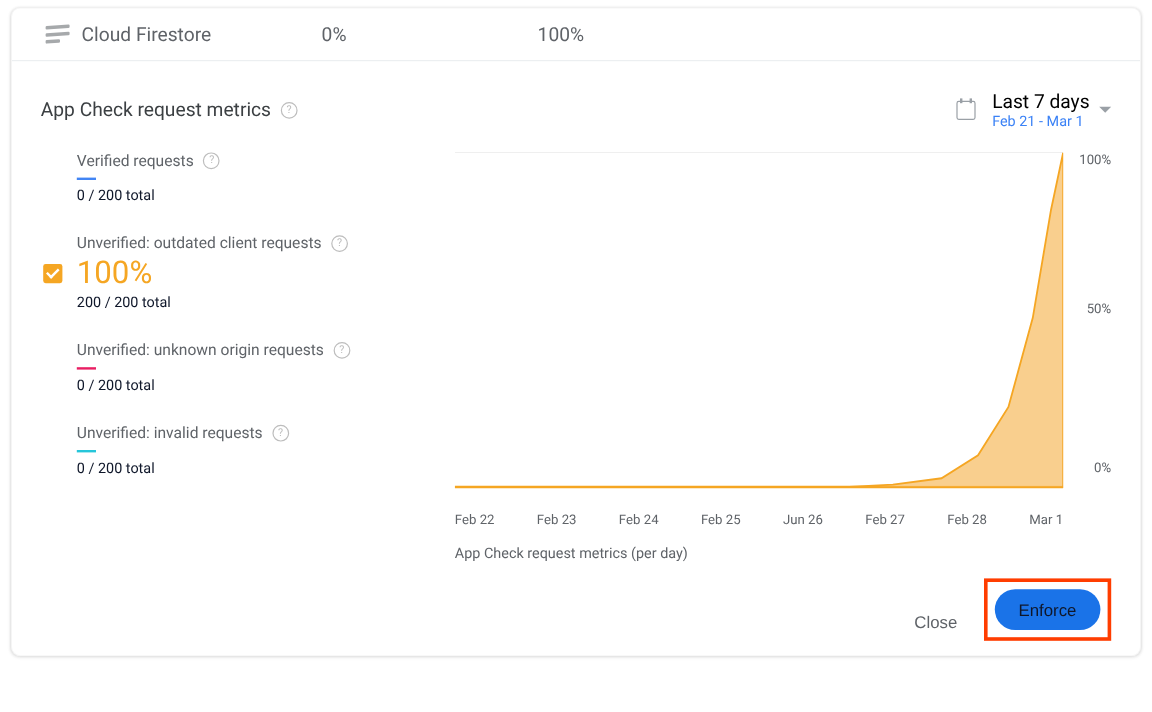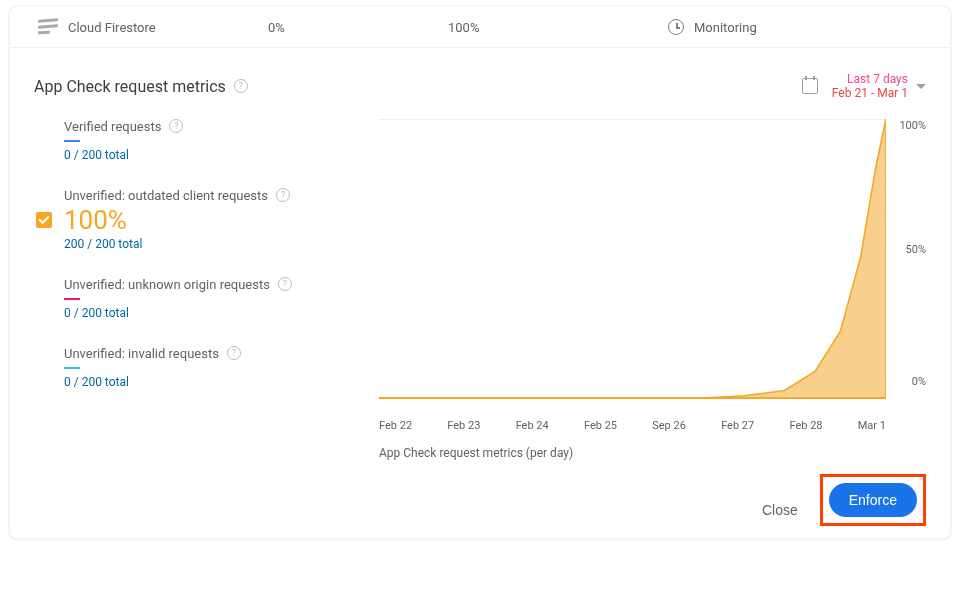--- a/index.html
+++ b/index.html
@@ -17,21 +17,21 @@
       background: #fff;
       border-radius: 8px;
       box-shadow: 0 0 2px rgba(0,0,0,0.08), 0 1px 3px rgba(0,0,0,0.06);
       border: 1px solid rgba(0,0,0,0.04);
     }
     
     .header {
       display: flex;
       align-items: center;
       padding: 12px 28px;
-      font-size: 13px;
+      font-size: 16px;
       color: #5f6368;
       border-bottom: 1px solid #eceff1;
     }
     .header .col1 { flex: 0 0 230px; display: flex; align-items: center; }
     .header .col2 { flex: 0 0 180px; text-align: left; }
     .header .col3 { flex: 0 0 220px; text-align: left; }
     .header .col4 { flex: 1; display: flex; align-items: center; }
     .firestore-icon {
       width: 20px; height: 16px;
       position: relative;
@@ -115,22 +115,22 @@
     }
     .calendar-icon::before{
       content:"";
       position:absolute;
       top:-3px; left:2px;
       width:2px; height:4px;
       background:#9aa0a6;
       box-shadow: 8px 0 0 #9aa0a6;
     }
     .date-picker .texts { line-height: 1.2; }
-    .date-picker .line1 { font-size: 12px; color:#ec4899;text-align:right; }
-    .date-picker .line2 { font-size: 12px; color:#ef4444; }
+    .date-picker .line1 { font-size: 16px; color:#000000; }
+    .date-picker .line2 { font-size: 12px; color:#3b82f6; }
     .chevron-down {
       margin-left: 8px;
       width: 0; height: 0;
       border-left: 5px solid transparent;
       border-right: 5px solid transparent;
       border-top: 5px solid #9aa0a6;
     }
 
     .metrics-area {
       display: flex;
@@ -152,21 +152,21 @@
     .legend-swatch {
       width: 16px; height: 2px;
       margin-top: 6px;
       margin-bottom: 6px;
     }
     .swatch-blue { background: #4285f4; }
     .swatch-pink { background: #e91e63; }
     .swatch-cyan { background: #26c6da; }
     .legend-sub {
       font-size: 12px;
-      color: #0369a1;
+      color: #0f172a;
     }
     .legend-big {
       font-size: 26px;
       color: #f5a623;
       font-weight: 400;
       margin: 2px 0;
     }
     .checkbox {
       position:absolute;
       left: -28px;
@@ -228,21 +228,21 @@
       font-weight: 500;
       color: #5f6368;
       background: none;
       border: none;
       cursor: pointer;
       padding: 8px 4px;
     }
     .btn-enforce {
       font-size: 14px;
       font-weight: 500;
-      color: #ffffff;
+      color: #0f172a;
       background: #1a73e8;
       border: none;
       border-radius: 18px;
       padding: 9px 20px;
       cursor: pointer;
     }
     .highlight-box {
       border: 3px solid #ff3d00;
       padding: 6px 6px;
       display: inline-flex;
@@ -257,24 +257,20 @@
     <div class="col1">
       <div class="firestore-icon">
           <span></span>
           <span></span>
           <span></span>
         </div>
       <span>Cloud Firestore</span>
     </div>
     <div class="col2">0%</div>
     <div class="col3">100%</div>
-    <div class="col4">
-      <div class="clock-icon"></div>
-      <span>Monitoring</span>
-    </div>
   </div>
 
   <div class="body">
 
     <div class="title-row">
       <div class="title">
         <span>App Check request metrics</span>
         <span class="help-icon">?</span>
       </div>
       <div class="date-picker">
@@ -348,21 +344,21 @@
                    L 475 130
                    L 490 45
                    L 500 0
                    L 500 263 Z" fill="#f8c77a" fill-opacity="0.85" stroke="#f5a623" stroke-width="1.5"></path>
         </svg>
         <div class="xlabels">
           <span>Feb 22</span>
           <span>Feb 23</span>
           <span>Feb 24</span>
           <span>Feb 25</span>
-          <span>Sep 26</span>
+          <span>Jun 26</span>
           <span>Feb 27</span>
           <span>Feb 28</span>
           <span>Mar 1</span>
         </div>
         <div class="chart-caption">App Check request metrics (per day)</div>
       </div>
 
     </div>
 
     <div class="actions">

